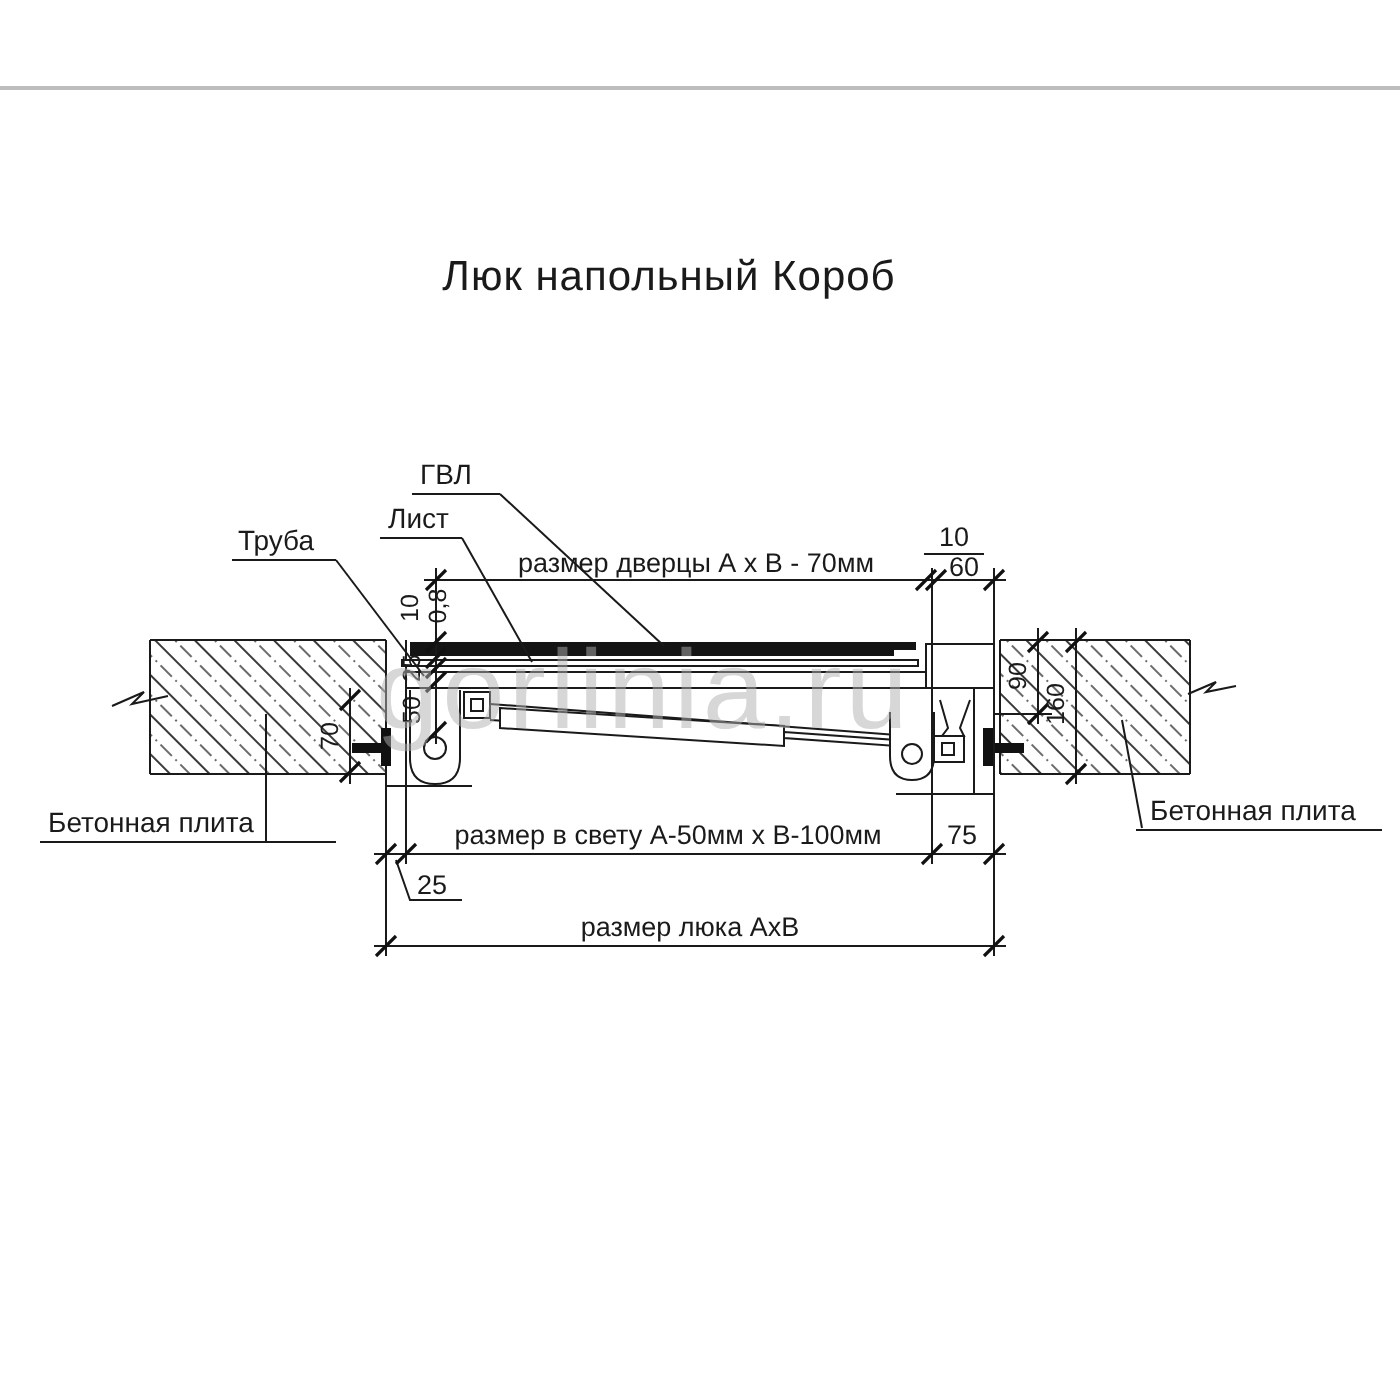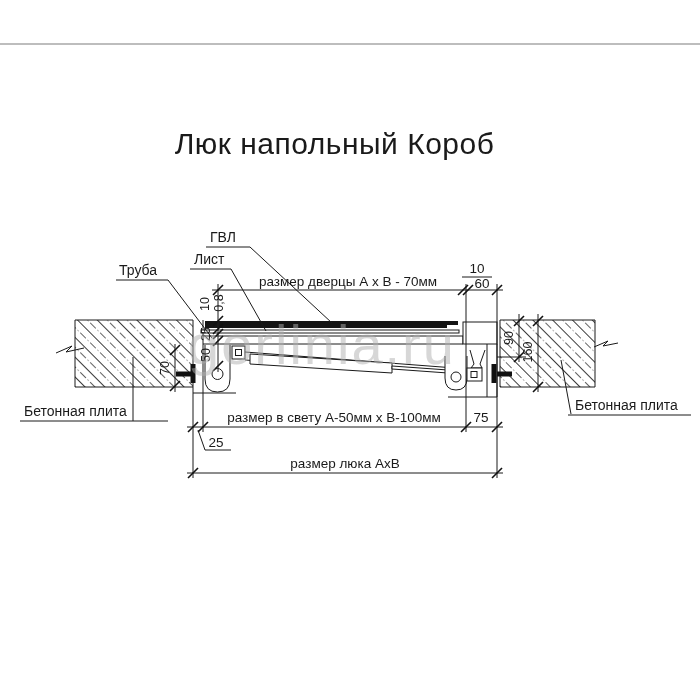--- a/index.html
+++ b/index.html
@@ -1,20 +1,20 @@
 <!DOCTYPE html>
 <html><head>
 <meta charset="utf-8">
 <style>
   html,body{margin:0;padding:0;background:#ffffff;}
   .page{position:relative;width:700px;height:700px;background:#ffffff;overflow:hidden;
         font-family:"Liberation Sans", sans-serif;color:#1a1a1a;}
   .top-rule{position:absolute;left:0;top:43px;width:700px;height:2px;background:#bdbdbd;}
   .title{position:absolute;left:0;top:127px;width:669px;text-align:center;
-         font-size:30px;letter-spacing:.5px;color:#1a1a1a;}
+         font-size:21px;letter-spacing:.5px;color:#1a1a1a;}
   svg{position:absolute;left:0;top:0;}
   svg text{font-family:"Liberation Sans", sans-serif;fill:#1a1a1a;}
   .lbl{font-size:14px;}
   .dim{font-size:13.5px;}
   .sm{font-size:12.5px;}
   .wm{font-size:56px;fill:#b0b0b0;opacity:.5;letter-spacing:2px;}
 </style>
 </head>
 <body>
 

